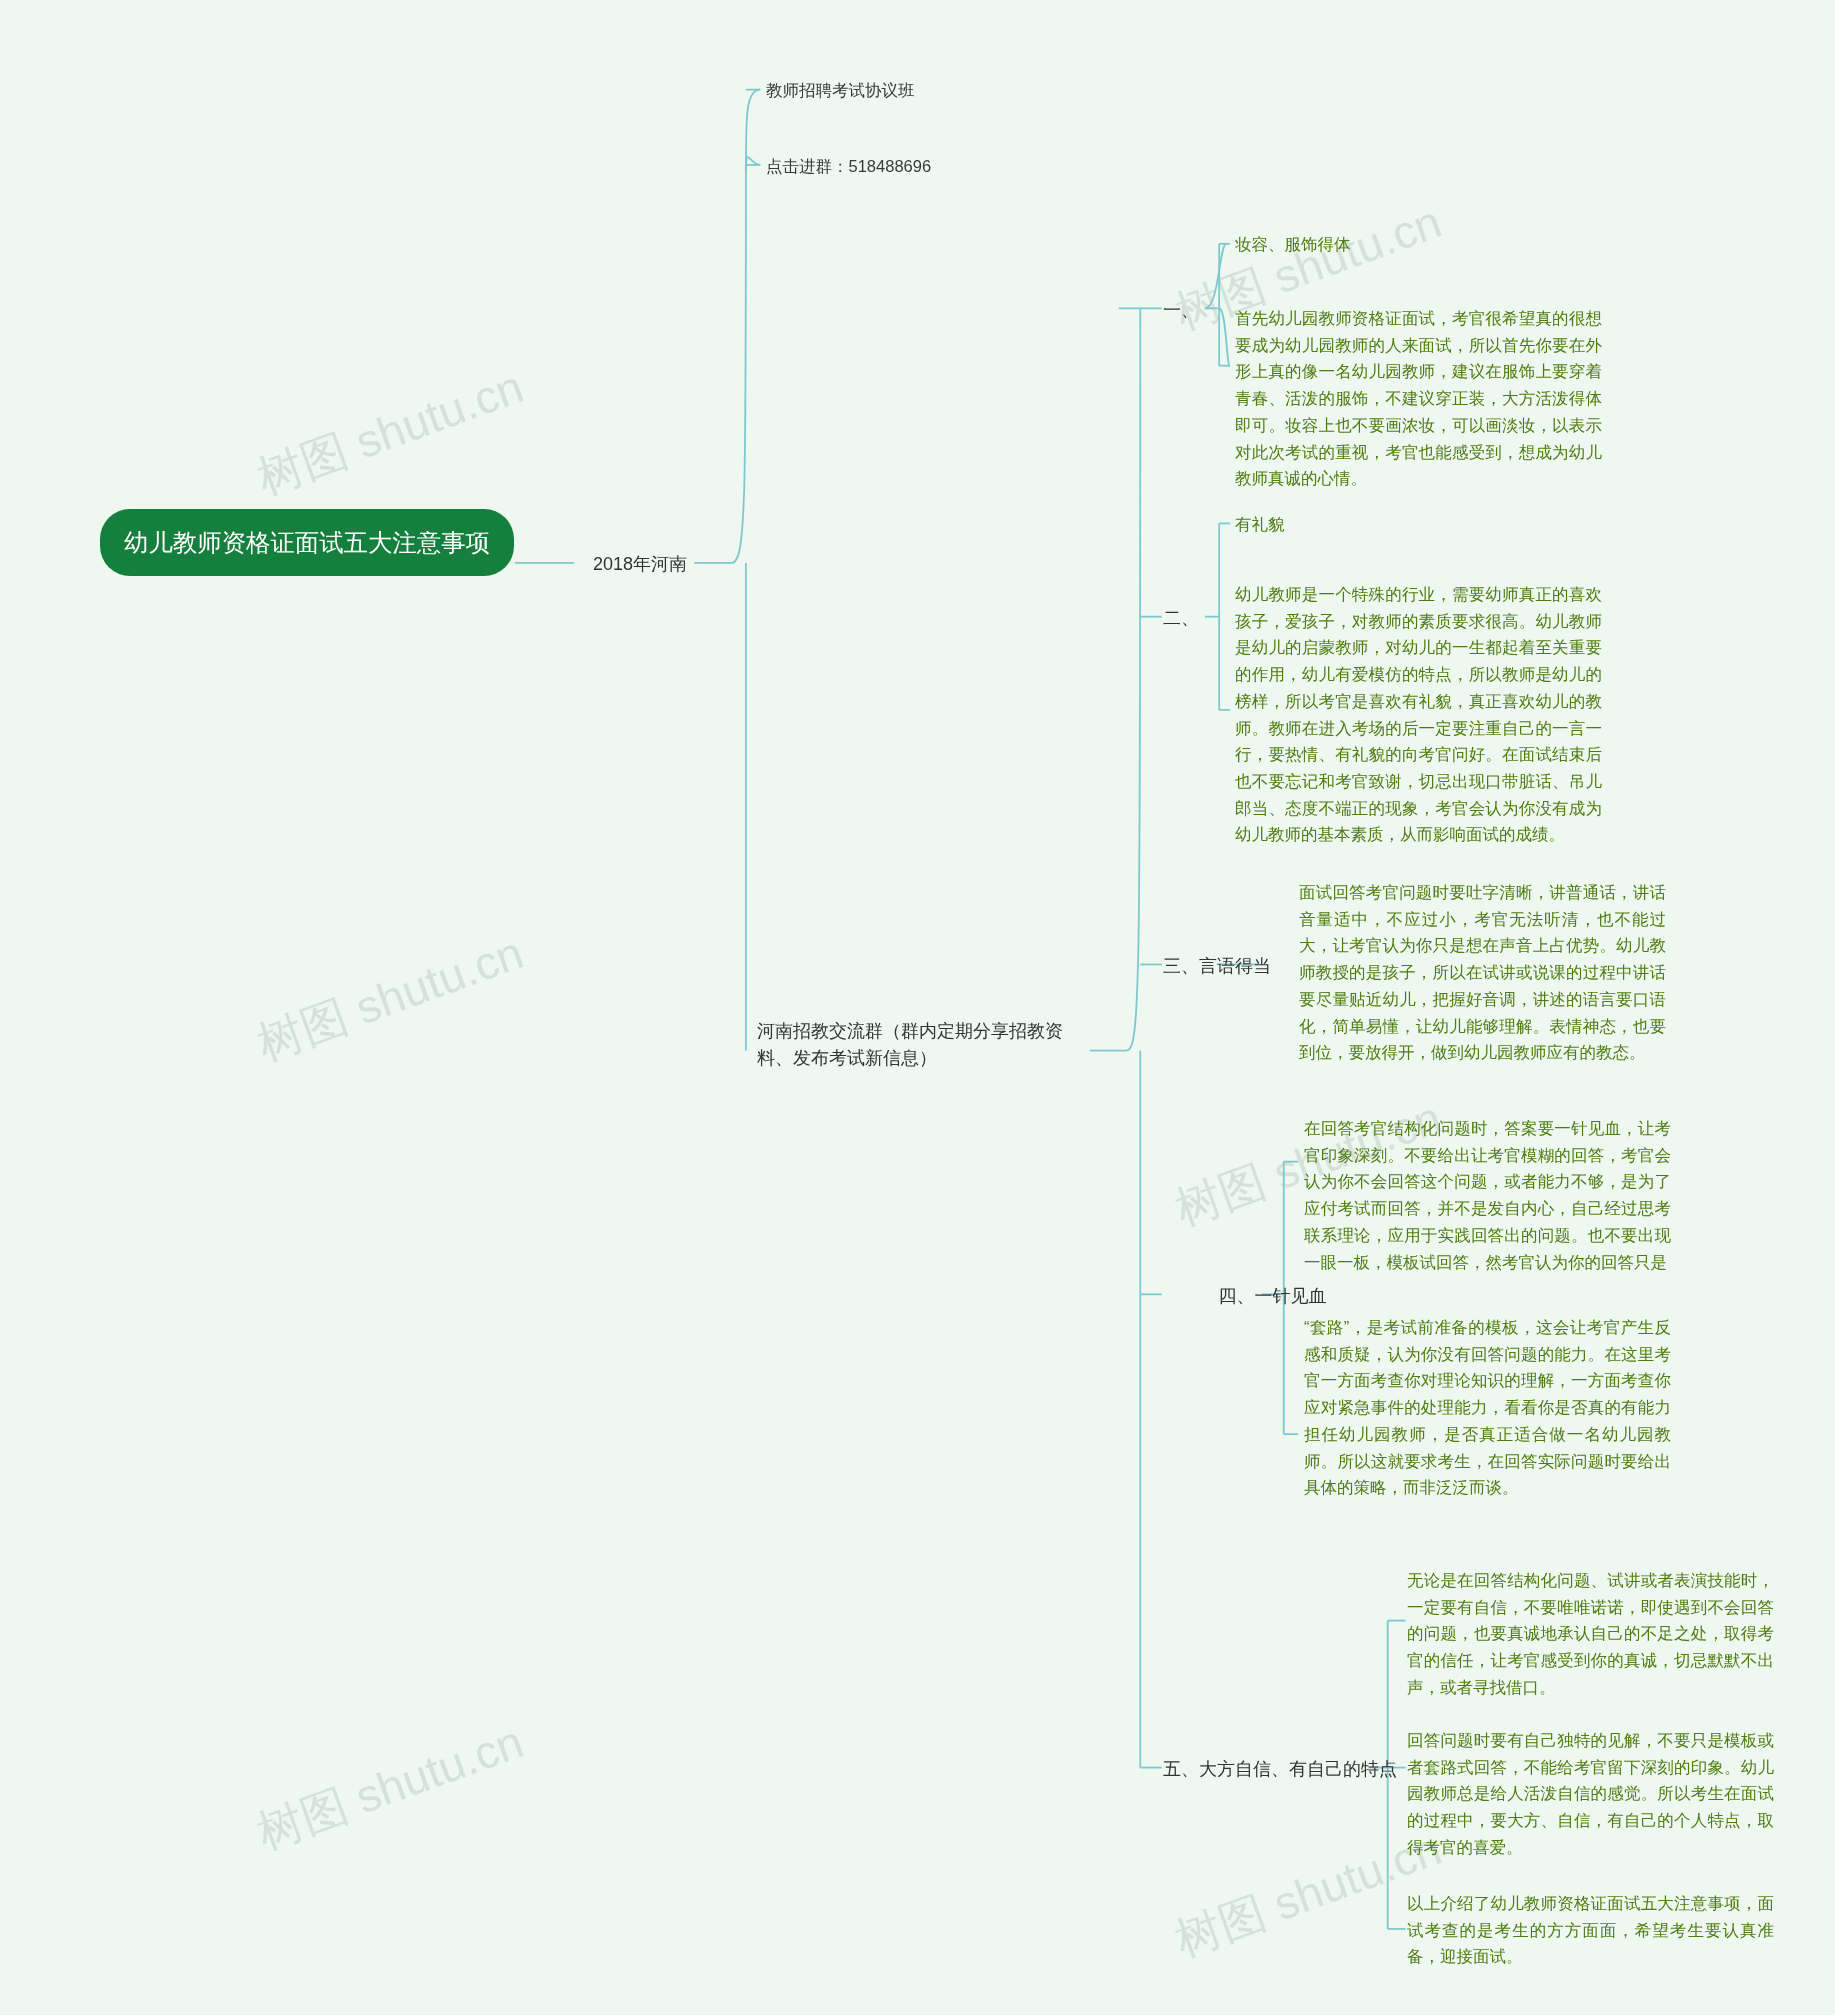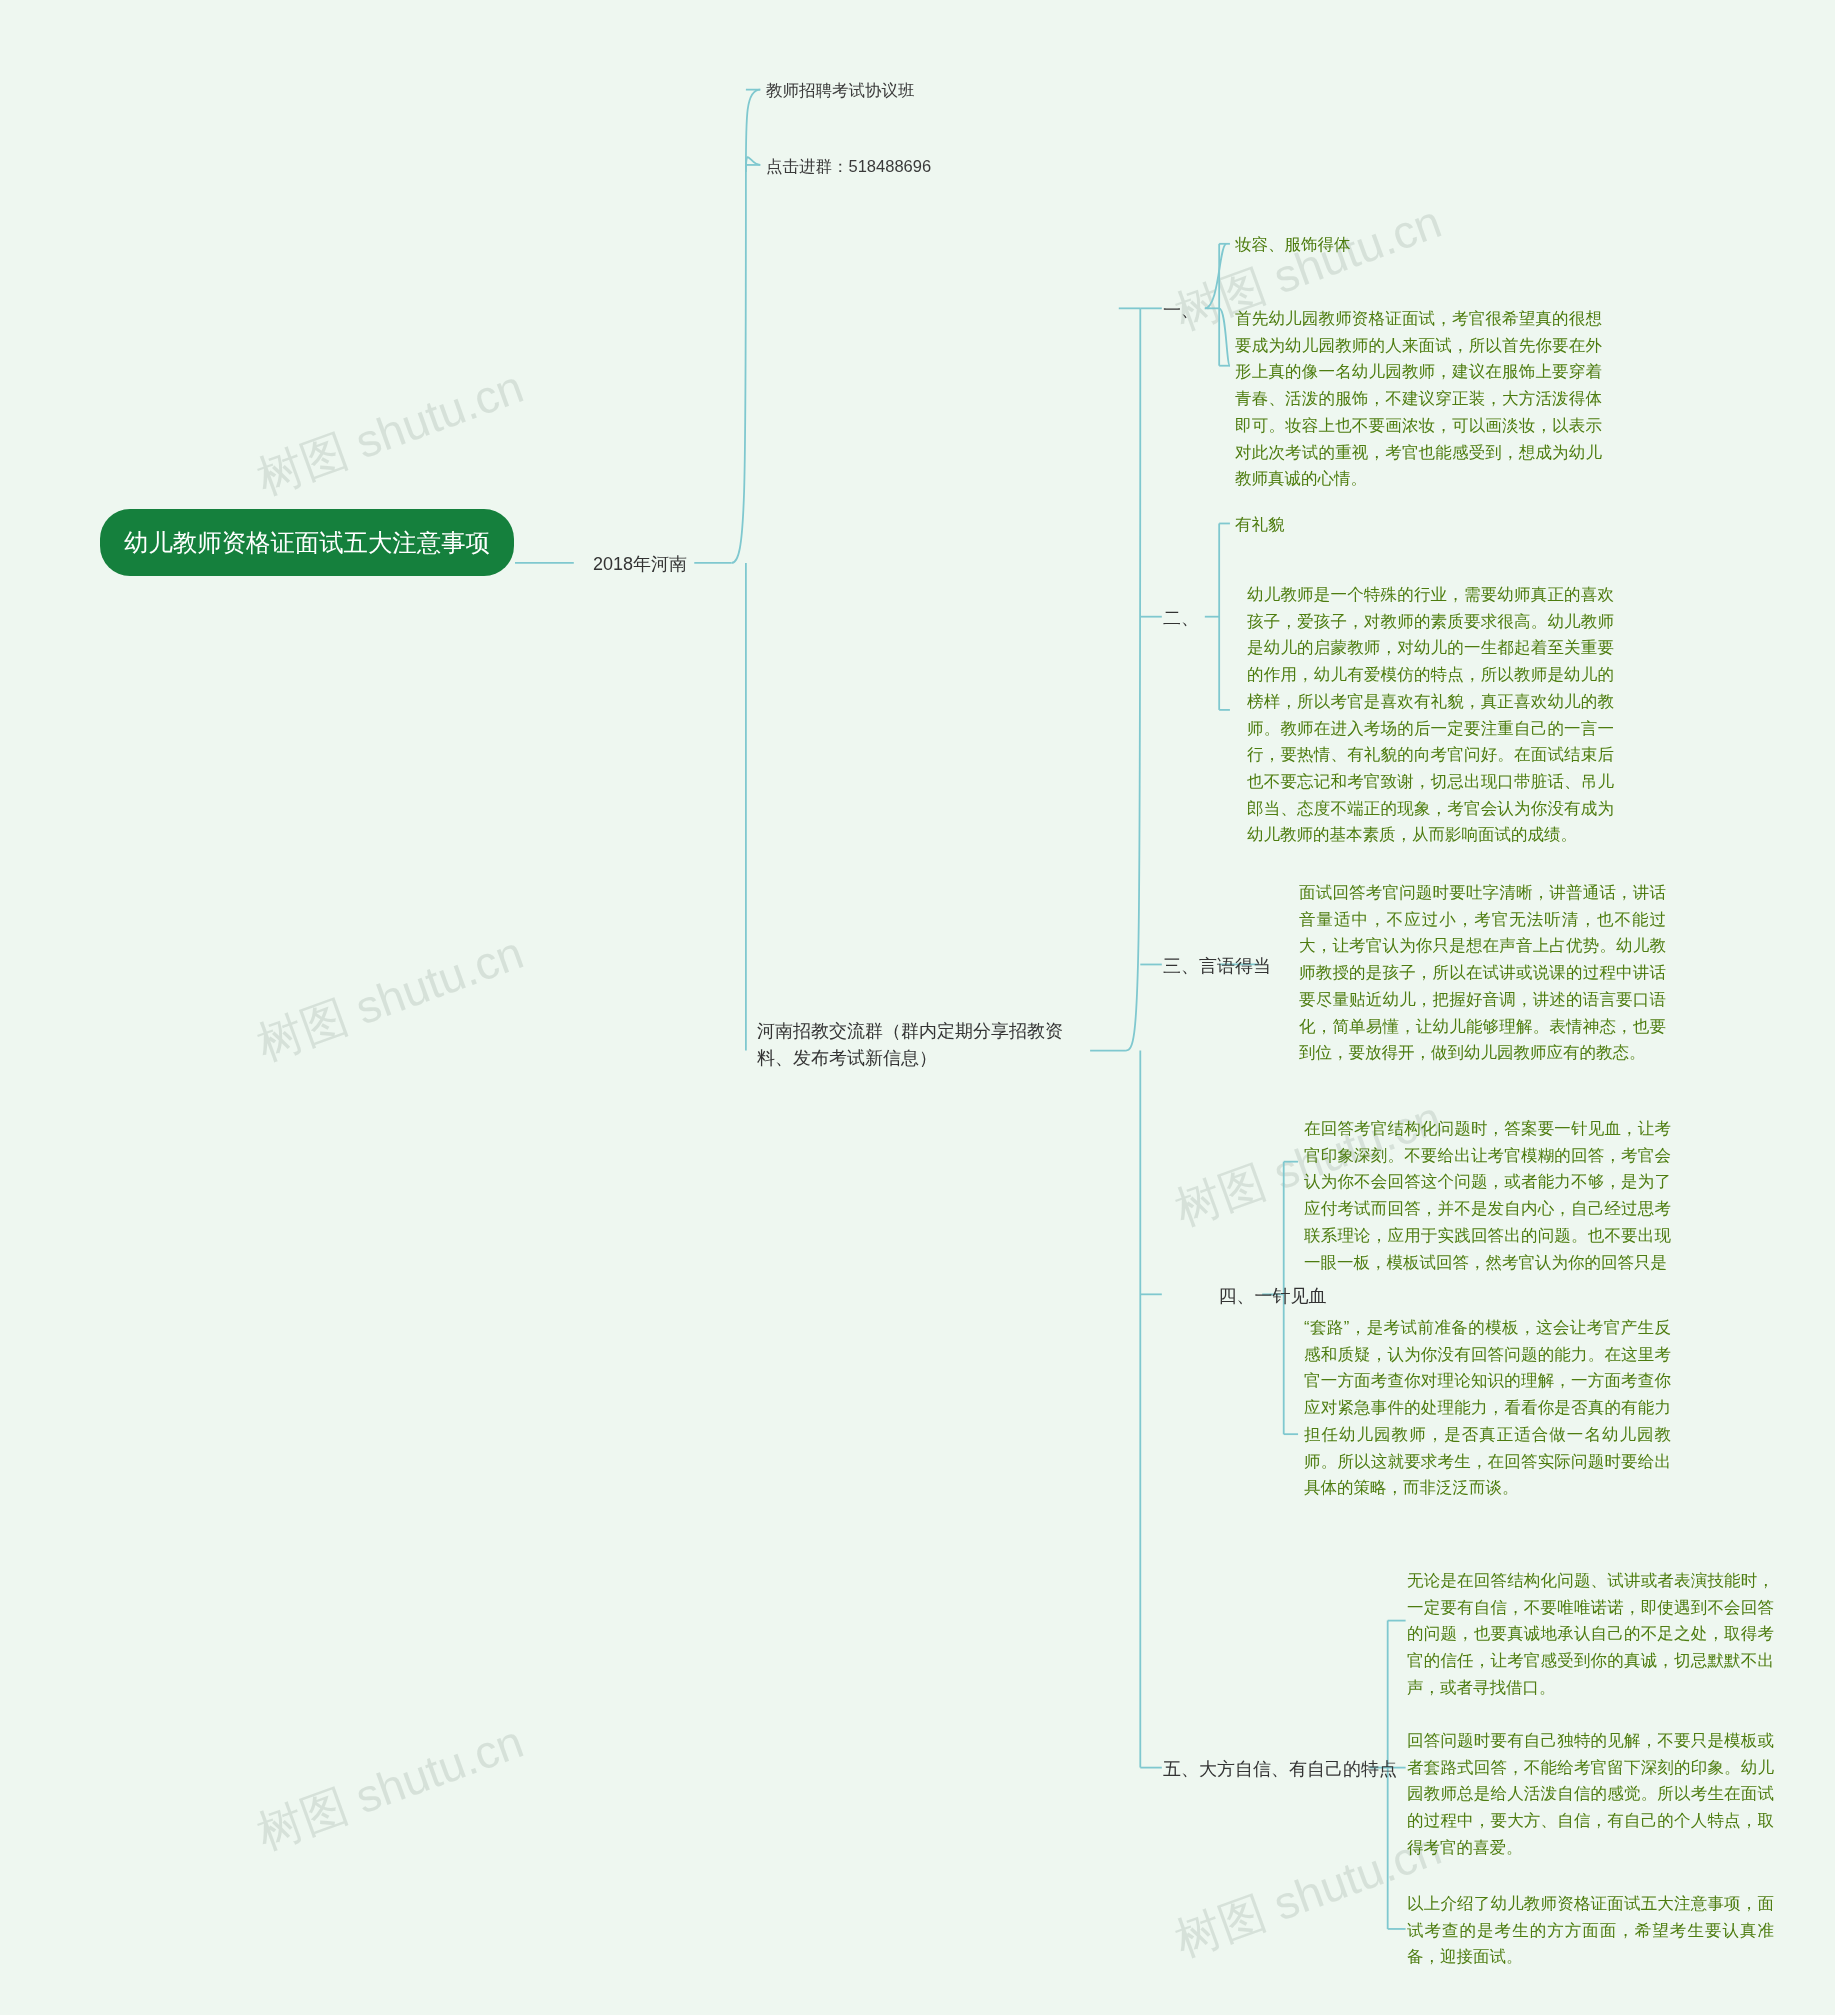--- a/index.html
+++ b/index.html
@@ -147,21 +147,21 @@
   <div class="node branch-label" style="left:1163px; top:297px; width:57px;">一、</div>
   <div class="node branch-label" style="left:1163px; top:605px; width:57px;">二、</div>
   <div class="node branch-label" style="left:1163px; top:953px; width:143px;">三、言语得当</div>
   <div class="node branch-label" style="left:1201px; top:1283px; width:143px;text-align:center;">四、一针见血</div>
   <div class="node branch-label" style="left:1163px; top:1756px; width:237px;">五、大方自信、有自己的特点</div>
 
   <div class="node leaf-text" style="left:1235px; top:231px; width:373px;">妆容、服饰得体</div>
   <div class="node leaf-text" style="left:1235px; top:305px; width:367px;">首先幼儿园教师资格证面试，考官很希望真的很想要成为幼儿园教师的人来面试，所以首先你要在外形上真的像一名幼儿园教师，建议在服饰上要穿着青春、活泼的服饰，不建议穿正装，大方活泼得体即可。妆容上也不要画浓妆，可以画淡妆，以表示对此次考试的重视，考官也能感受到，想成为幼儿教师真诚的心情。</div>
 
   <div class="node leaf-text" style="left:1235px; top:511px; width:373px;">有礼貌</div>
-  <div class="node leaf-text" style="left:1235px; top:581px; width:367px;margin-left:12px;">幼儿教师是一个特殊的行业，需要幼师真正的喜欢孩子，爱孩子，对教师的素质要求很高。幼儿教师是幼儿的启蒙教师，对幼儿的一生都起着至关重要的作用，幼儿有爱模仿的特点，所以教师是幼儿的榜样，所以考官是喜欢有礼貌，真正喜欢幼儿的教师。教师在进入考场的后一定要注重自己的一言一行，要热情、有礼貌的向考官问好。在面试结束后也不要忘记和考官致谢，切忌出现口带脏话、吊儿郎当、态度不端正的现象，考官会认为你没有成为幼儿教师的基本素质，从而影响面试的成绩。</div>
+  <div class="node leaf-text" style="left:1235px; top:581px; width:367px;">幼儿教师是一个特殊的行业，需要幼师真正的喜欢孩子，爱孩子，对教师的素质要求很高。幼儿教师是幼儿的启蒙教师，对幼儿的一生都起着至关重要的作用，幼儿有爱模仿的特点，所以教师是幼儿的榜样，所以考官是喜欢有礼貌，真正喜欢幼儿的教师。教师在进入考场的后一定要注重自己的一言一行，要热情、有礼貌的向考官问好。在面试结束后也不要忘记和考官致谢，切忌出现口带脏话、吊儿郎当、态度不端正的现象，考官会认为你没有成为幼儿教师的基本素质，从而影响面试的成绩。</div>
 
   <div class="node leaf-text" style="left:1299px; top:879px; width:367px;">面试回答考官问题时要吐字清晰，讲普通话，讲话音量适中，不应过小，考官无法听清，也不能过大，让考官认为你只是想在声音上占优势。幼儿教师教授的是孩子，所以在试讲或说课的过程中讲话要尽量贴近幼儿，把握好音调，讲述的语言要口语化，简单易懂，让幼儿能够理解。表情神态，也要到位，要放得开，做到幼儿园教师应有的教态。</div>
 
   <div class="node leaf-text" style="left:1304px; top:1115px; width:367px;">在回答考官结构化问题时，答案要一针见血，让考官印象深刻。不要给出让考官模糊的回答，考官会认为你不会回答这个问题，或者能力不够，是为了应付考试而回答，并不是发自内心，自己经过思考联系理论，应用于实践回答出的问题。也不要出现一眼一板，模板试回答，然考官认为你的回答只是</div>
   <div class="node leaf-text" style="left:1304px; top:1314px; width:367px;">“套路”，是考试前准备的模板，这会让考官产生反感和质疑，认为你没有回答问题的能力。在这里考官一方面考查你对理论知识的理解，一方面考查你应对紧急事件的处理能力，看看你是否真的有能力担任幼儿园教师，是否真正适合做一名幼儿园教师。所以这就要求考生，在回答实际问题时要给出具体的策略，而非泛泛而谈。</div>
 
   <div class="node leaf-text" style="left:1407px; top:1567px; width:367px;">无论是在回答结构化问题、试讲或者表演技能时，一定要有自信，不要唯唯诺诺，即使遇到不会回答的问题，也要真诚地承认自己的不足之处，取得考官的信任，让考官感受到你的真诚，切忌默默不出声，或者寻找借口。</div>
   <div class="node leaf-text" style="left:1407px; top:1890px; width:367px;">以上介绍了幼儿教师资格证面试五大注意事项，面试考查的是考生的方方面面，希望考生要认真准备，迎接面试。</div>
   <div class="node leaf-text" style="left:1407px; top:1727px; width:367px;">回答问题时要有自己独特的见解，不要只是模板或者套路式回答，不能给考官留下深刻的印象。幼儿园教师总是给人活泼自信的感觉。所以考生在面试的过程中，要大方、自信，有自己的个人特点，取得考官的喜爱。</div>
 

